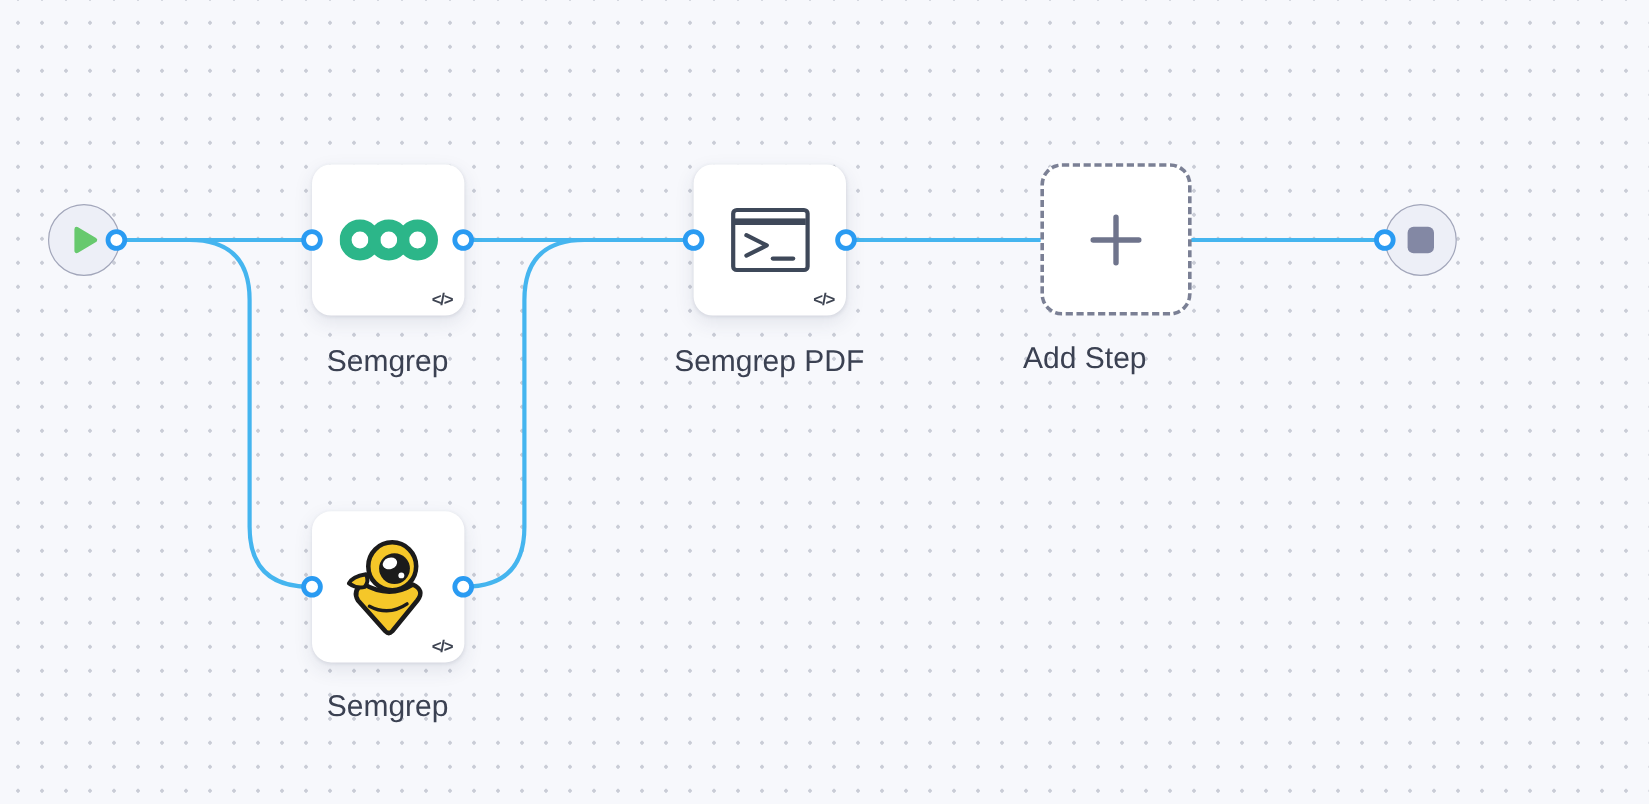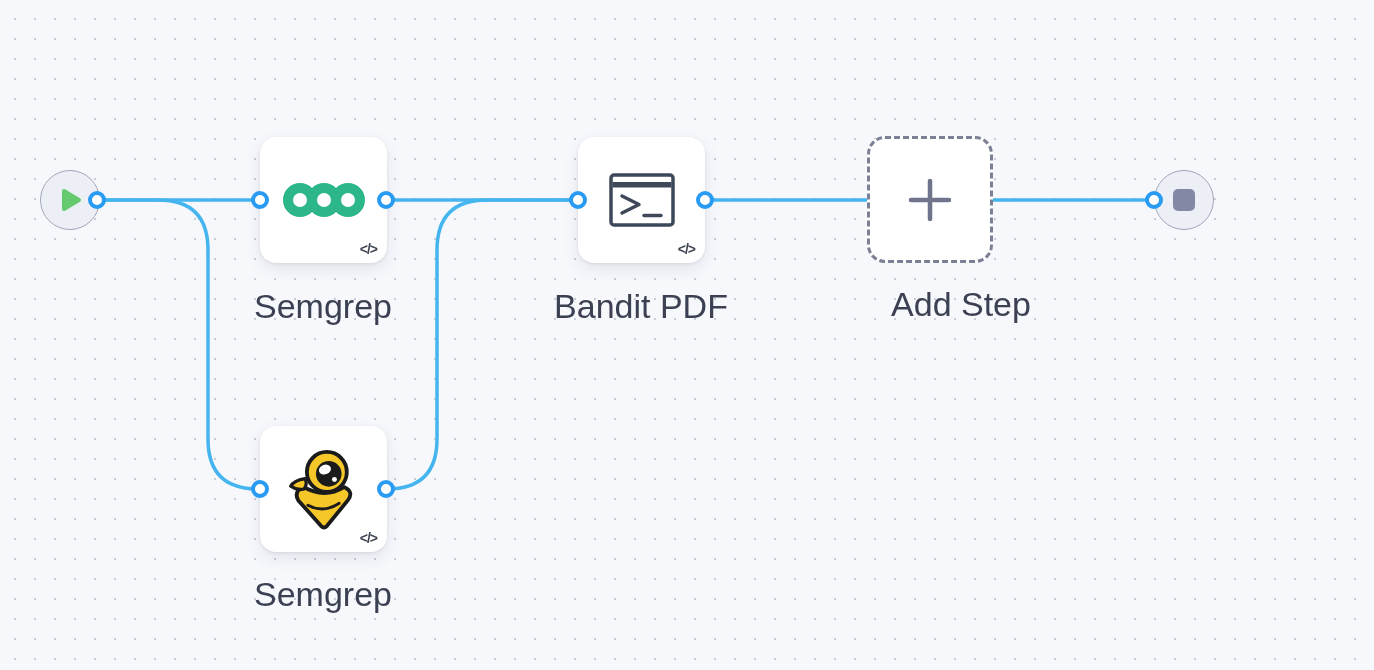--- a/index.html
+++ b/index.html
@@ -46,21 +46,21 @@
     bottom: 6px;
     font-size: 14px;
     font-weight: 700;
     color: #3e4452;
     letter-spacing: -1px;
     font-family: "Liberation Sans", sans-serif;
   }
   .node-label {
     position: absolute;
     transform: translateX(-50%);
-    font-size: 34px;
+    font-size: 25px;
     color: #3b4152;
     white-space: nowrap;
     z-index: 2;
     text-align: center;
   }
   .round-node {
     position: absolute;
     width: 60px;
     height: 60px;
     border-radius: 50%;
@@ -152,28 +152,28 @@
 
   <div class="node-card clickable" style="left:578px; top:137px;">
     <svg width="66" height="54" viewBox="0 0 66 54">
       <rect x="2" y="2" width="62" height="50" rx="3" fill="none" stroke="#3e4859" stroke-width="3.5"></rect>
       <rect x="3.5" y="9" width="59" height="5.5" fill="#3e4859"></rect>
       <path d="M13 23 L30 31.5 L13 40" fill="none" stroke="#3e4859" stroke-width="3.5" stroke-linecap="round" stroke-linejoin="round"></path>
       <path d="M35 42.5 H52" fill="none" stroke="#3e4859" stroke-width="3.5" stroke-linecap="round"></path>
     </svg>
     <span class="code-badge">&lt;/&gt;</span>
   </div>
-  <div class="node-label" style="left:641px; top:287px;">Bandit PDF</div>
+  <div class="node-label" style="left:641px; top:287px;">Semgrep PDF</div>
 
   <div class="add-step">
     <svg width="46" height="46" viewBox="0 0 46 46">
       <path d="M23 4 V42 M4 23 H42" fill="none" stroke="#6f748c" stroke-width="4.5" stroke-linecap="round"></path>
     </svg>
   </div>
-  <div class="node-label" style="left:961px; top:285px;">Add Step</div>
+  <div class="node-label" style="left:904px; top:285px;">Add Step</div>
 
   <div class="round-node clickable" style="left:1154px; top:170px;">
     <div class="stop-square"></div>
   </div>
 
   <div class="port" style="left:88px;  top:191px;"></div>
   <div class="port" style="left:251px; top:191px;"></div>
   <div class="port" style="left:377px; top:191px;"></div>
   <div class="port" style="left:569px; top:191px;"></div>
   <div class="port" style="left:696px; top:191px;"></div>

